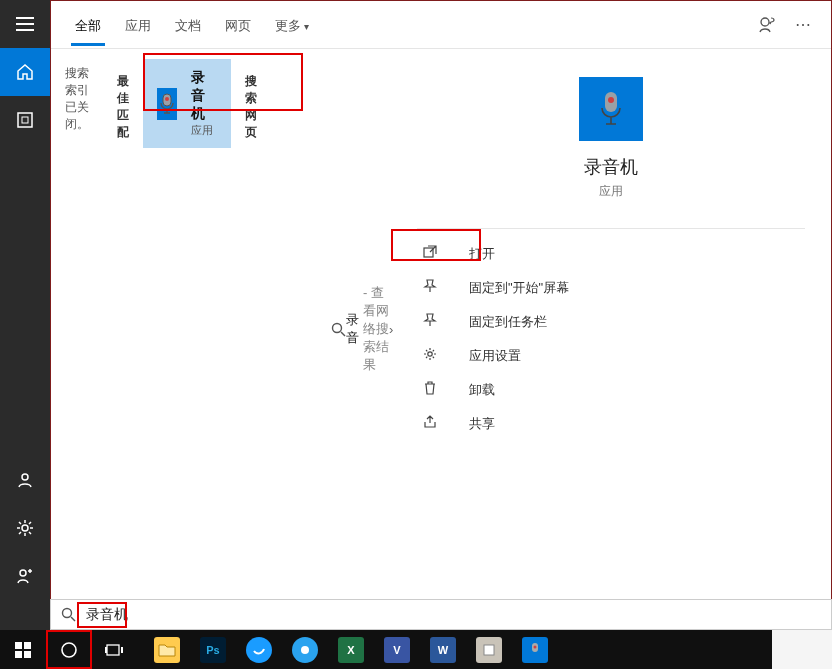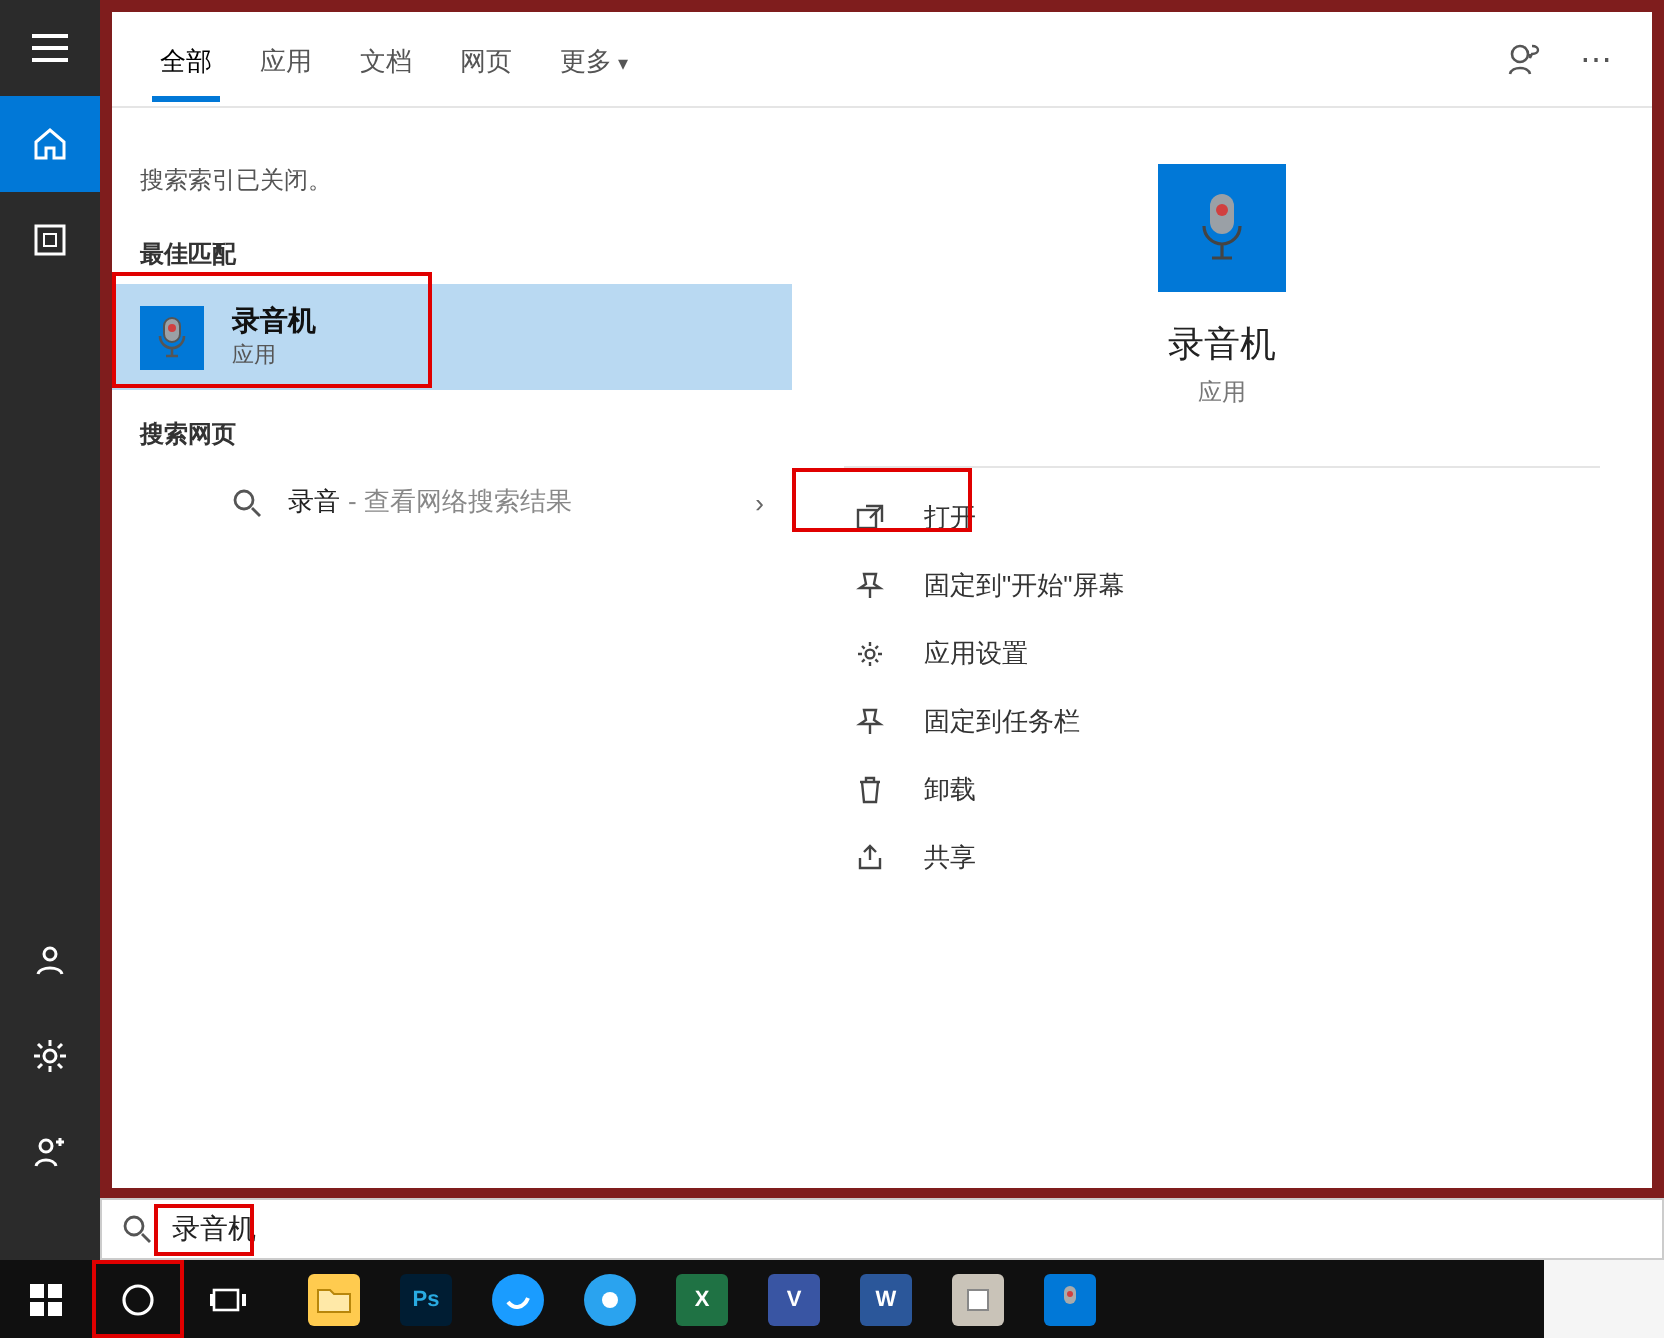--- a/index.html
+++ b/index.html
@@ -12,36 +12,36 @@
 .sidebar-left .top-group { display: flex; flex-direction: column; align-items: center; }
 .sidebar-left .bottom-group { margin-top: auto; display: flex; flex-direction: column; align-items: center; padding-bottom: 30px; }
 .sidebar-btn {
   width: 50px; height: 48px; display: flex; align-items: center; justify-content: center;
   color: #fff; cursor: pointer;
 }
 .sidebar-btn.active { background: #0178d7; }
 
 .search-panel {
   position: absolute; left: 50px; top: 0; width: 782px; height: 600px; background: #fff;
-  border: 6px solid #7f1d1d; display: flex;
+  border: 1px solid #7f1d1d; display: flex;
 }
 .header-tabs {
   position: absolute; left: 0; top: 0; right: 0; height: 48px; display: flex;
   align-items: center; padding: 0 12px; border-bottom: 1px solid #e5e5e5;
 }
 .tab { padding: 12px 12px 10px; font-size: 13px; color: #555; cursor: pointer; position: relative; }
 .tab.active { color: #000; }
 .tab.active::after { content: ""; position: absolute; left: 8px; right: 8px; bottom: -1px; height: 3px; background: #0178d7; }
 .tab .chev { margin-left: 3px; font-size: 10px; }
 .header-right { margin-left: auto; display: flex; gap: 18px; padding-right: 8px; color: #555; }
 .header-icon { cursor: pointer; font-size: 16px; }
 
 .left-col {
-  position: absolute; left: 0; top: 60px; width: 340px; bottom: 0;
-  display: flex; flex-direction: column; padding-top: 10px;
+  position: absolute; left: 0; top: 48px; width: 340px; bottom: 0;
+  display: flex; flex-direction: row; padding-top: 10px;
 }
 .notice { padding: 6px 14px; font-size: 12px; color: #555; }
 .notice-link { color: #0066cc; cursor: pointer; }
 .section-label { padding: 14px 14px 6px; font-size: 12px; font-weight: bold; color: #333; font-family: Liberation Serif, serif; }
 .best-match {
   display: flex; align-items: center; padding: 10px 14px; background: #b9d9f2;
   cursor: pointer;
 }
 .best-match .icon-tile {
   width: 32px; height: 32px; background: #0178d7; display: flex; align-items: center;
@@ -63,22 +63,22 @@
   display: flex; flex-direction: column; align-items: center;
 }
 .hero-tile {
   width: 64px; height: 64px; background: #0178d7; display: flex; align-items: center; justify-content: center;
 }
 .hero-title { margin-top: 14px; font-size: 18px; color: #222; }
 .hero-sub { margin-top: 4px; font-size: 12px; color: #777; }
 .divider { width: 88%; height: 1px; background: #e5e5e5; margin-top: 28px; }
 .action-list { width: 100%; padding: 8px 24px 0; }
 .action {
-  display: flex; align-items: center; padding: 8px 8px; font-size: 13px; color: #333;
-  cursor: pointer; gap: 16px;
+  display: flex; align-items: flex-start; padding: 8px 8px; font-size: 13px; color: #333;
+  cursor: pointer; gap: 28px;
 }
 .action .ai { width: 18px; text-align: center; color: #444; }
 
 .search-bar {
   position: absolute; left: 50px; bottom: 39px; width: 782px; height: 31px;
   background: #fff; border: 1px solid #ccc; display: flex; align-items: center; padding: 0 10px;
 }
 .search-bar .sicon { color: #555; margin-right: 10px; }
 .search-bar .sinput {
   border: none; outline: none; font-size: 14px; flex: 1; background: transparent; color: #222;
@@ -227,33 +227,33 @@
         <span class="ai">
             <svg width="14" height="14" viewBox="0 0 14 14">
               <path d="M4 1h6l-1 5 3 2H2l3-2-1-5zM7 8v5" stroke="#444" stroke-width="1.2" fill="none"></path>
             </svg>
           </span>
         <span>固定到"开始"屏幕</span>
       </div>
       <div class="action">
         <span class="ai">
             <svg width="14" height="14" viewBox="0 0 14 14">
+              <path d="M4 1h6l-1 5 3 2H2l3-2-1-5zM7 8v5" stroke="#444" stroke-width="1.2" fill="none"></path>
+            </svg>
+          </span>
+        <span>固定到任务栏</span>
+      </div>
+      <div class="action">
+        <span class="ai">
+            <svg width="14" height="14" viewBox="0 0 14 14">
               <circle cx="7" cy="7" r="2.2" fill="none" stroke="#444" stroke-width="1.2"></circle>
               <path d="M7 1v2M7 11v2M1 7h2M11 7h2M3 3l1.3 1.3M9.7 9.7L11 11M11 3L9.7 4.3M4.3 9.7L3 11" stroke="#444" stroke-width="1.2"></path>
             </svg>
           </span>
         <span>应用设置</span>
-      </div>
-      <div class="action">
-        <span class="ai">
-            <svg width="14" height="14" viewBox="0 0 14 14">
-              <path d="M4 1h6l-1 5 3 2H2l3-2-1-5zM7 8v5" stroke="#444" stroke-width="1.2" fill="none"></path>
-            </svg>
-          </span>
-        <span>固定到任务栏</span>
       </div>
       <div class="action">
         <span class="ai">
             <svg width="14" height="14" viewBox="0 0 14 14">
               <path d="M2 3h10M5 3V1h4v2M3 3l1 10h6l1-10" fill="none" stroke="#444" stroke-width="1.2"></path>
             </svg>
           </span>
         <span>卸载</span>
       </div>
       <div class="action">

